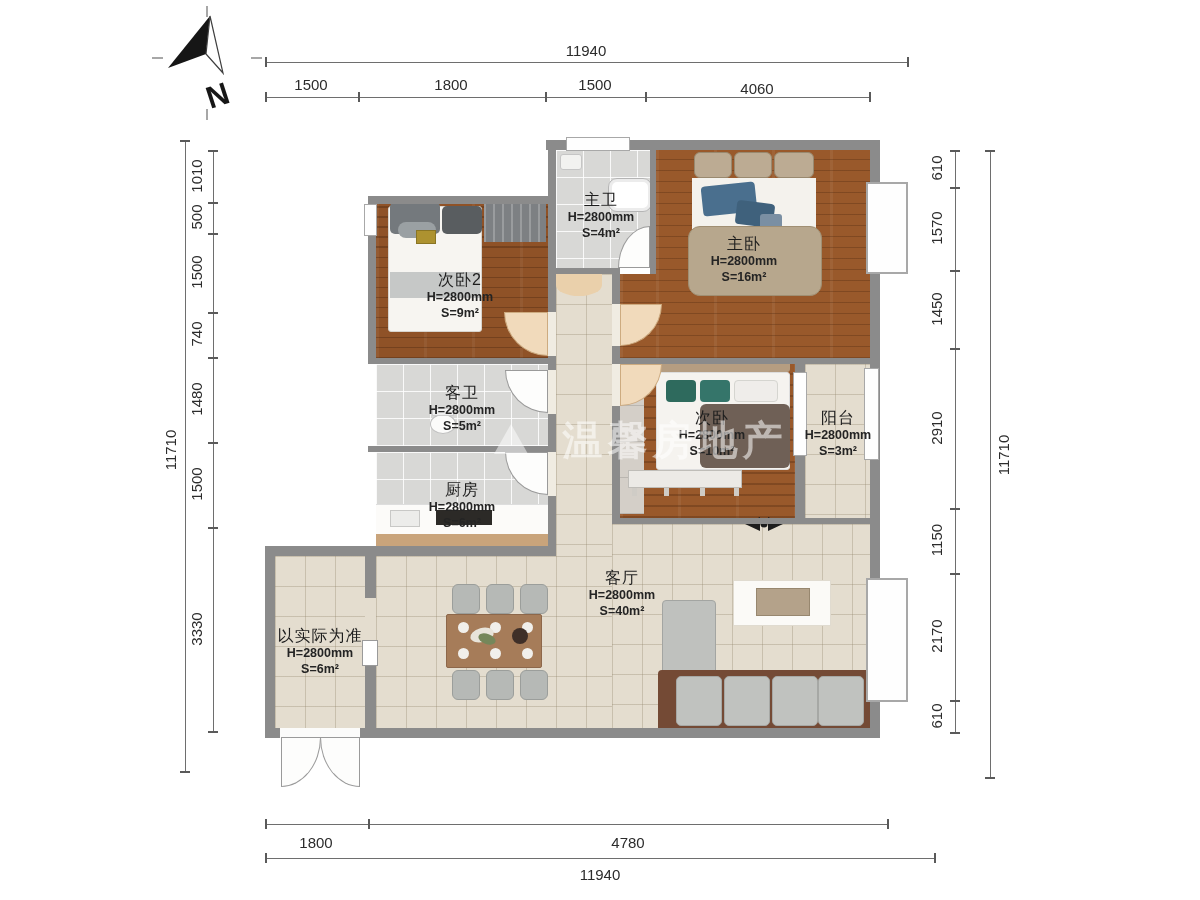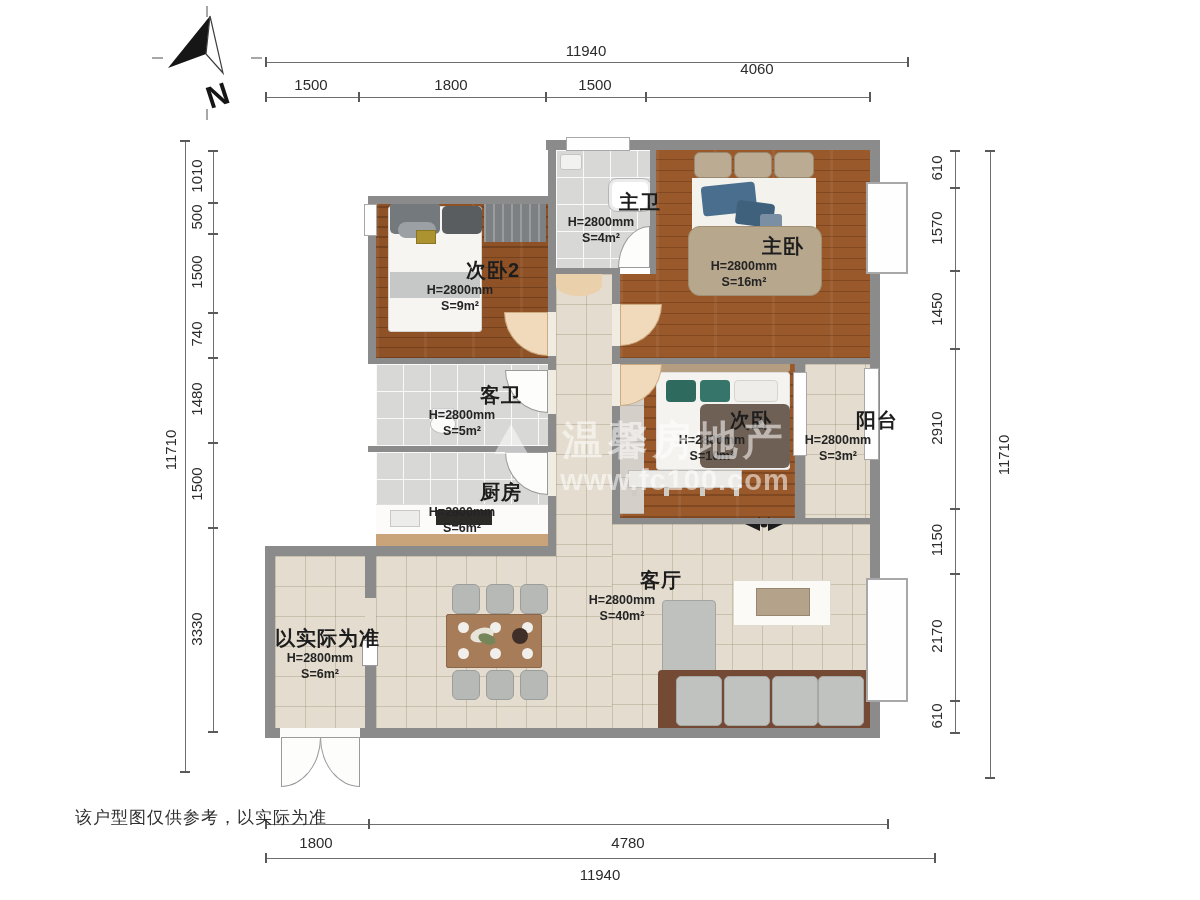--- a/index.html
+++ b/index.html
@@ -17,21 +17,21 @@
   .window{position:absolute;background:#fefefe;border:1.5px solid #a8a8a8;z-index:5;box-sizing:border-box;}
   .gap{position:absolute;z-index:5;}
   .arc{position:absolute;z-index:6;box-sizing:border-box;}
   .arc-peach{background:#f1dabb;border:1px solid #cdab80;}
   .arc-white{background:#fdfdfc;border:1px solid #9a9a9a;}
   .mat{position:absolute;z-index:6;background:#ead0ab;border-radius:0 0 50% 50%;}
   
   .furn{position:absolute;z-index:3;box-sizing:border-box;}
   
   .room-label{position:absolute;z-index:8;width:120px;text-align:center;color:#1d1d1d;pointer-events:none;}
-  .room-name{font-size:20px;font-weight:700;letter-spacing:1px;line-height:1.2;text-align:right;}
+  .room-name{font-size:16px;font-weight:400;letter-spacing:1px;line-height:1.2;}
   .room-meta{font-size:12.5px;font-weight:600;line-height:1.3;color:#242424;}
   
   .dim-line{position:absolute;background:#6e6e6e;z-index:2;}
   .dh{height:1px;} .dv{width:1px;}
   .tick-v{position:absolute;width:1.5px;height:10px;background:#5a5a5a;z-index:2;}
   .tick-h{position:absolute;width:10px;height:1.5px;background:#5a5a5a;z-index:2;}
   .dim-label{position:absolute;font-size:15px;color:#2c2c2c;z-index:3;white-space:nowrap;transform:translateX(-50%);}
   .dim-label-v{position:absolute;font-size:15px;color:#2c2c2c;z-index:3;white-space:nowrap;transform:translate(-50%,-50%) rotate(-90deg);}
   .disclaimer{position:absolute;font-size:17px;color:#2f2f2f;letter-spacing:1px;z-index:3;}
   
@@ -178,21 +178,21 @@
   <div class="furn" style="left:676px;top:676px;width:46px;height:50px;background:#c0c2bf;border:1px solid #a6a8a5;border-radius:5px"></div>
   <div class="furn" style="left:724px;top:676px;width:46px;height:50px;background:#c0c2bf;border:1px solid #a6a8a5;border-radius:5px"></div>
   <div class="furn" style="left:772px;top:676px;width:46px;height:50px;background:#c0c2bf;border:1px solid #a6a8a5;border-radius:5px"></div>
   <div class="furn" style="left:818px;top:676px;width:46px;height:50px;background:#c0c2bf;border:1px solid #a6a8a5;border-radius:5px"></div>
   <svg class="furn" style="left:744px;top:512px" width="40" height="24" viewBox="0 0 40 24">
     <polygon points="1,12 16,5 16,19" fill="#1d1d1d"></polygon>
     <polygon points="39,12 24,5 24,19" fill="#1d1d1d"></polygon>
     <circle cx="20" cy="12" r="3.5" fill="#1d1d1d"></circle>
   </svg>
 
-  <div class="room-label" style="left:400px;top:258px">
+  <div class="room-label" style="left:400px;top:270px">
     <div class="room-name">次卧2</div>
     <div class="room-meta">H=2800mm</div>
     <div class="room-meta">S=9m²</div>
   </div>
   <div class="room-label" style="left:541px;top:190px">
     <div class="room-name">主卫</div>
     <div class="room-meta">H=2800mm</div>
     <div class="room-meta">S=4m²</div>
   </div>
   <div class="room-label" style="left:684px;top:234px">
@@ -227,37 +227,36 @@
   </div>
   <div class="room-label" style="left:260px;top:626px">
     <div class="room-name">以实际为准</div>
     <div class="room-meta">H=2800mm</div>
     <div class="room-meta">S=6m²</div>
   </div>
 
   <div class="watermark">
     <div class="wm-logo"></div>
     <div class="wm1">温馨房地产</div>
-    <div class="wm2">www.fc100.com</div>
   </div>
 
   <div class="dim-line dh" style="left:265px;top:62px;width:643px"></div>
   <div class="tick-v" style="left:265px;top:57px"></div>
   <div class="tick-v" style="left:907px;top:57px"></div>
   <div class="dim-label" style="left:586px;top:42px">11940</div>
   <div class="dim-line dh" style="left:265px;top:97px;width:605px"></div>
   <div class="tick-v" style="left:265px;top:92px"></div>
   <div class="tick-v" style="left:358px;top:92px"></div>
   <div class="tick-v" style="left:545px;top:92px"></div>
   <div class="tick-v" style="left:645px;top:92px"></div>
   <div class="tick-v" style="left:869px;top:92px"></div>
   <div class="dim-label" style="left:311px;top:76px">1500</div>
   <div class="dim-label" style="left:451px;top:76px">1800</div>
   <div class="dim-label" style="left:595px;top:76px">1500</div>
-  <div class="dim-label" style="left:757px;top:60px">4060</div>
+  <div class="dim-label" style="left:757px;top:80px">4060</div>
 
   <div class="dim-line dv" style="left:185px;top:140px;height:632px"></div>
   <div class="tick-h" style="left:180px;top:140px"></div>
   <div class="tick-h" style="left:180px;top:771px"></div>
   <div class="dim-label-v" style="left:170px;top:450px">11710</div>
   <div class="dim-line dv" style="left:213px;top:150px;height:582px"></div>
   <div class="tick-h" style="left:208px;top:150px"></div>
   <div class="tick-h" style="left:208px;top:202px"></div>
   <div class="tick-h" style="left:208px;top:233px"></div>
   <div class="tick-h" style="left:208px;top:312px"></div>
@@ -298,15 +297,14 @@
   <div class="tick-v" style="left:265px;top:819px"></div>
   <div class="tick-v" style="left:368px;top:819px"></div>
   <div class="tick-v" style="left:887px;top:819px"></div>
   <div class="dim-label" style="left:316px;top:834px">1800</div>
   <div class="dim-label" style="left:628px;top:834px">4780</div>
   <div class="dim-line dh" style="left:265px;top:858px;width:670px"></div>
   <div class="tick-v" style="left:265px;top:853px"></div>
   <div class="tick-v" style="left:934px;top:853px"></div>
   <div class="dim-label" style="left:600px;top:866px">11940</div>
 
-  <div class="disclaimer" style="left:75px;top:806px">该户型图仅供参考，以实际为准</div>
 
 </div>
 
 </body></html>

